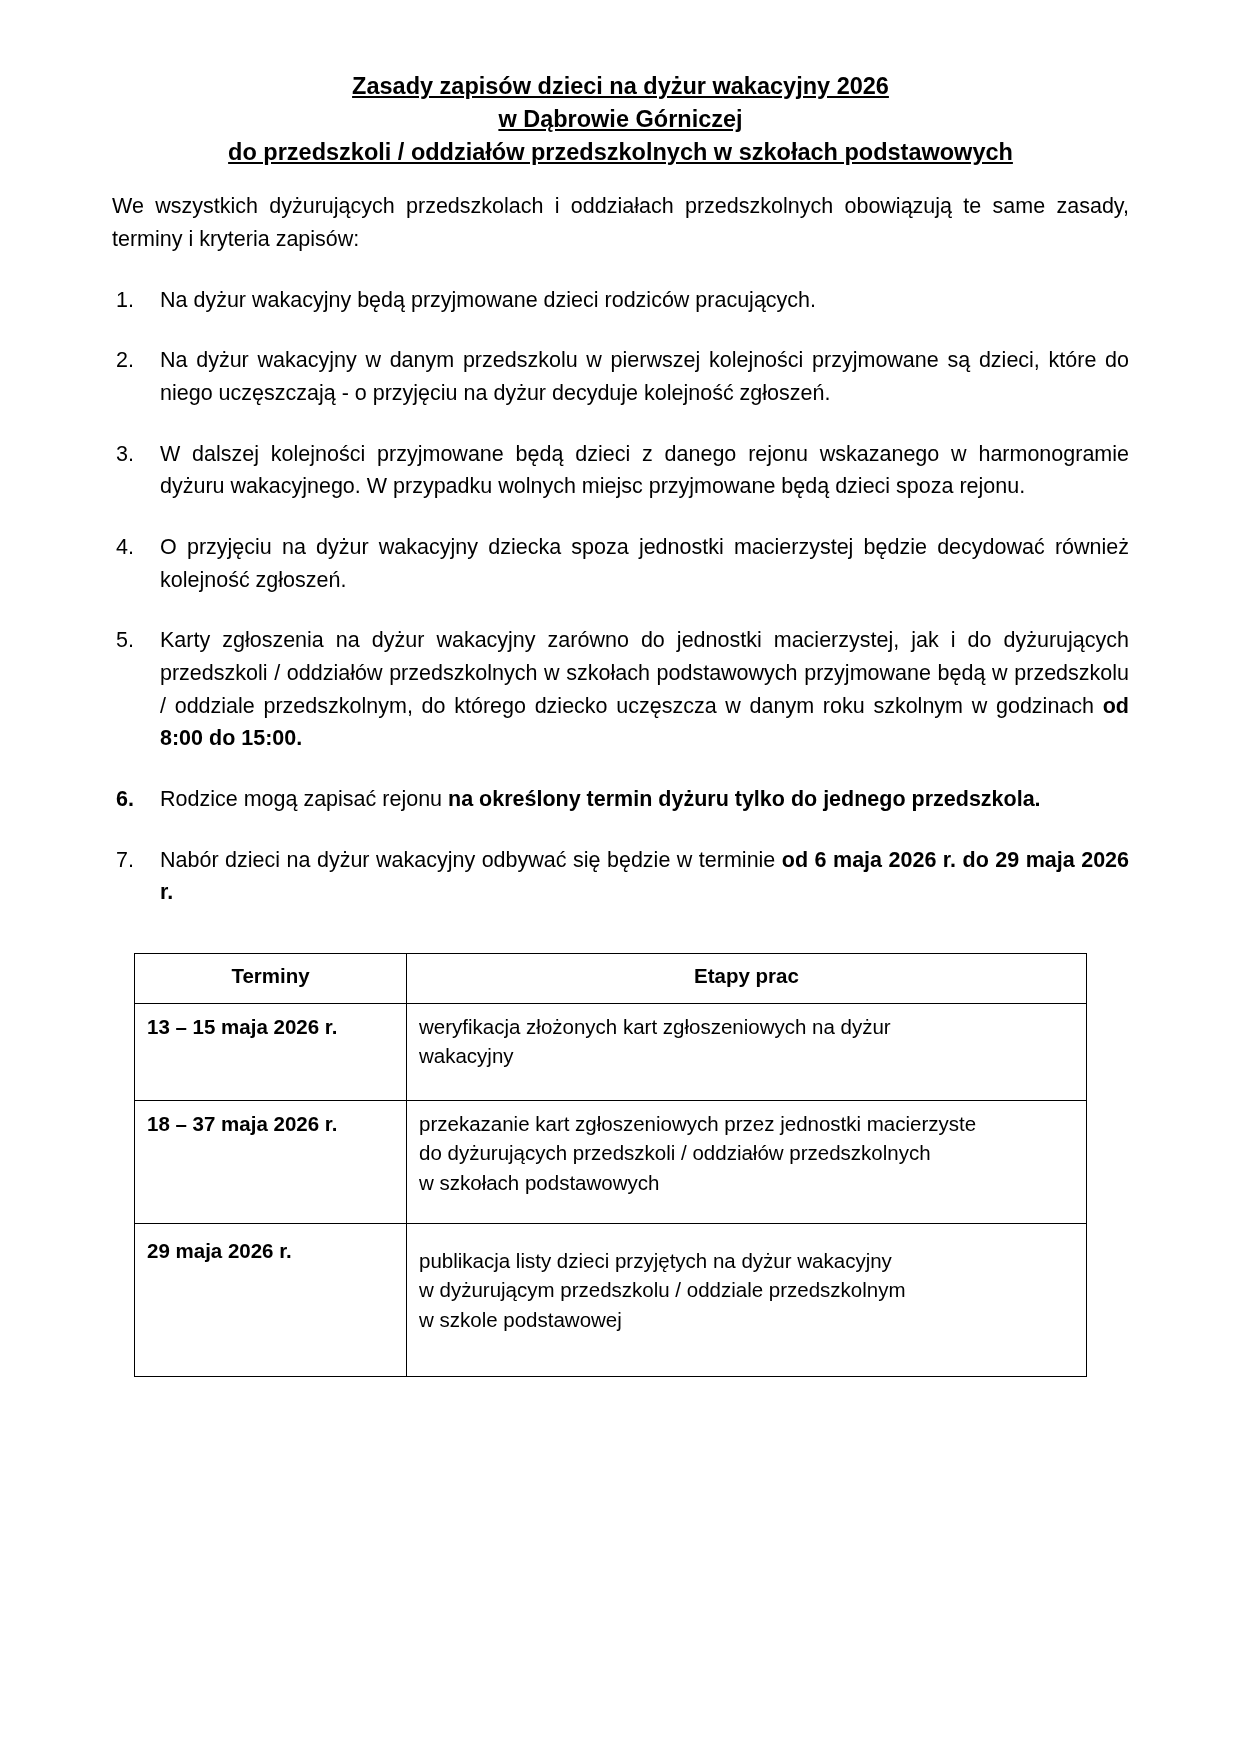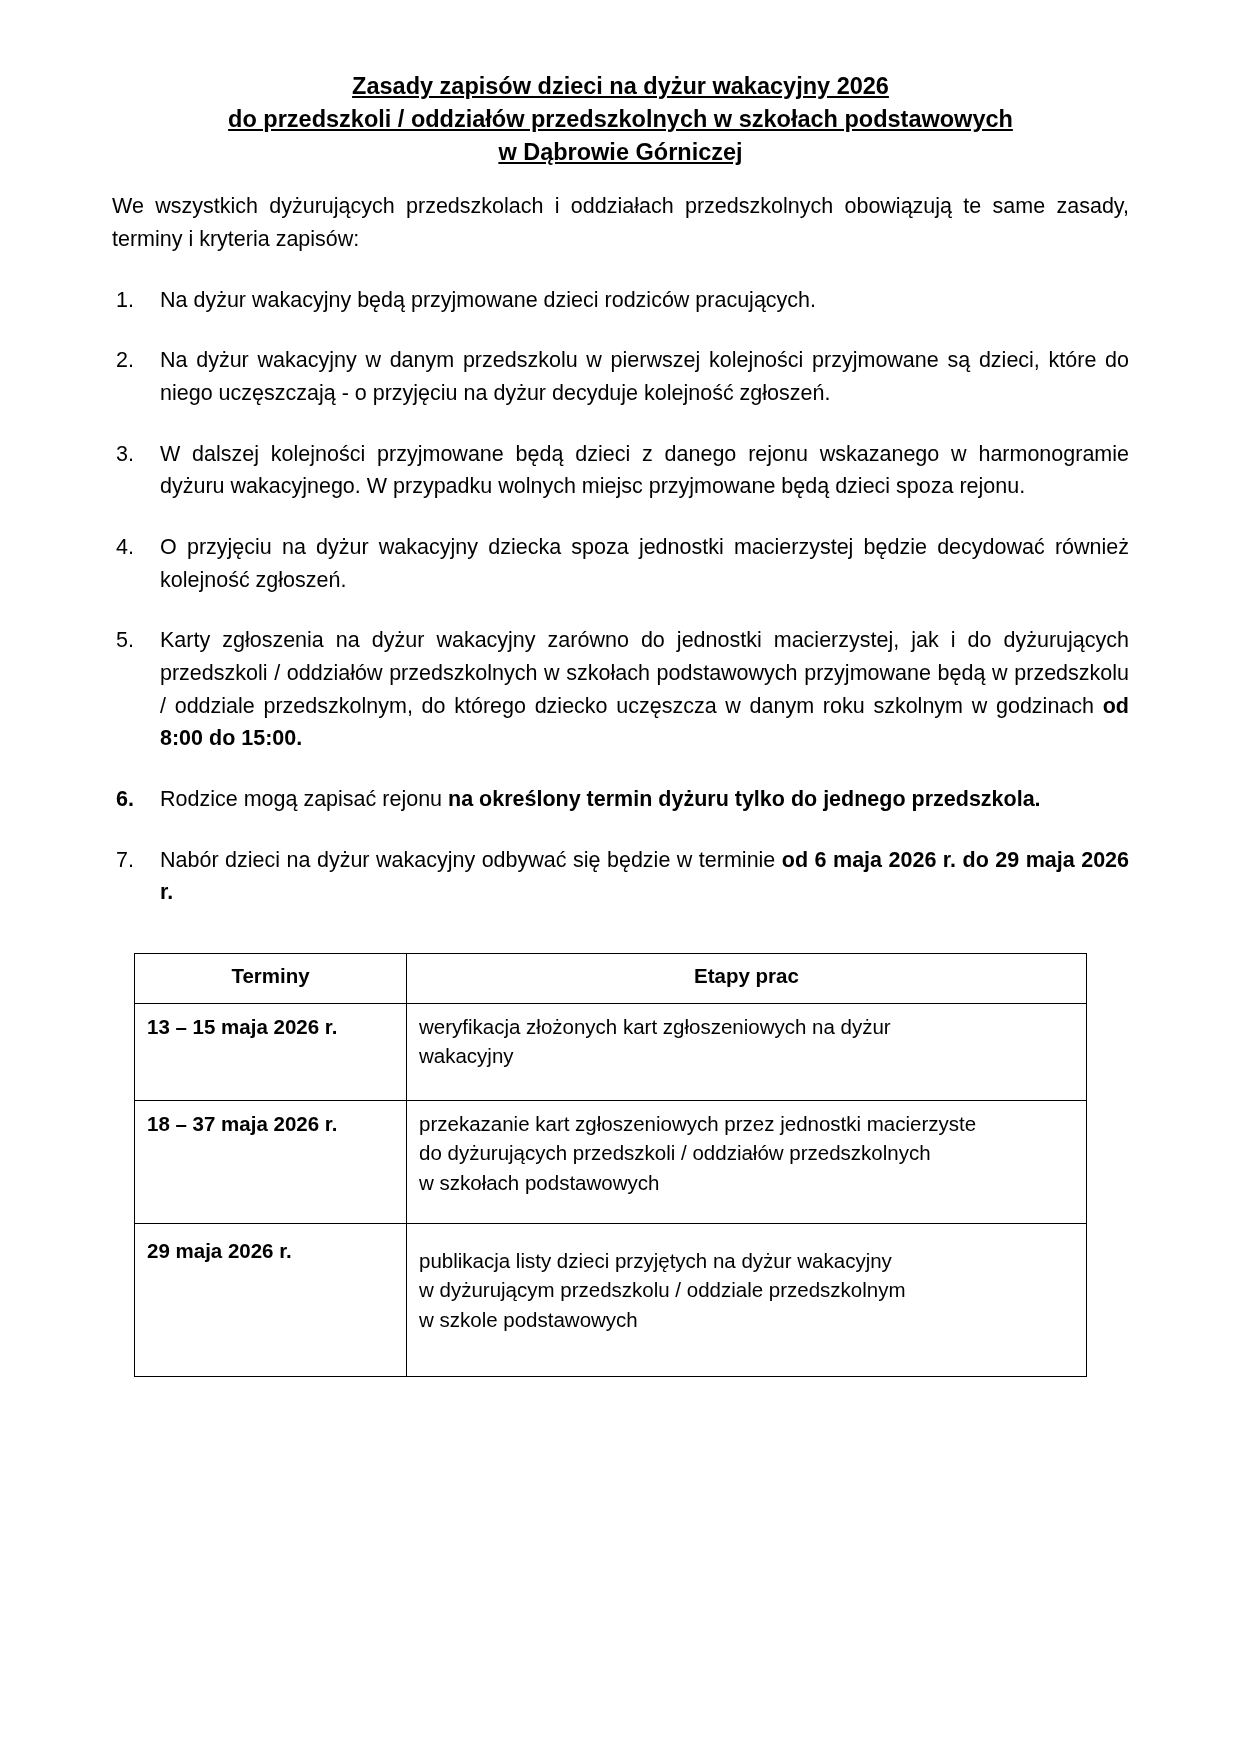--- a/index.html
+++ b/index.html
@@ -102,22 +102,22 @@
   .pad-d td.stage { padding-top: 22px; }
   .pad-d td.term { padding-top: 12px; }
 </style>
 </head>
 <body>
 
 <div class="page">
 
   <div class="title-block">
     <span class="title-line">Zasady zapisów dzieci na dyżur wakacyjny 2026</span>
+    <span class="title-line">w Dąbrowie Górniczej</span>
     <span class="title-line">do przedszkoli / oddziałów przedszkolnych w szkołach podstawowych</span>
-    <span class="title-line">w Dąbrowie Górniczej</span>
   </div>
 
   <p class="intro">We wszystkich dyżurujących przedszkolach i oddziałach przedszkolnych obowiązują te same zasady, terminy i kryteria zapisów:</p>
 
   <ol class="rules">
 
     <li>
       <span class="marker">1.</span>
       <span>Na dyżur wakacyjny będą przyjmowane dzieci rodziców pracujących.</span>
     </li>
@@ -179,19 +179,19 @@
           <span class="line">przekazanie kart zgłoszeniowych przez jednostki macierzyste</span>
           <span class="line">do dyżurujących przedszkoli / oddziałów przedszkolnych</span>
           <span class="line">w szkołach podstawowych</span>
         </td>
       </tr>
       <tr class="pad-d">
         <td class="term">29 maja 2026 r.</td>
         <td class="stage">
           <span class="line">publikacja listy dzieci przyjętych na dyżur wakacyjny</span>
           <span class="line">w dyżurującym przedszkolu / oddziale przedszkolnym</span>
-          <span class="line">w szkole podstawowych</span>
+          <span class="line">w szkole podstawowej</span>
         </td>
       </tr>
     </tbody>
   </table>
 
 </div>
 
 </body></html>

